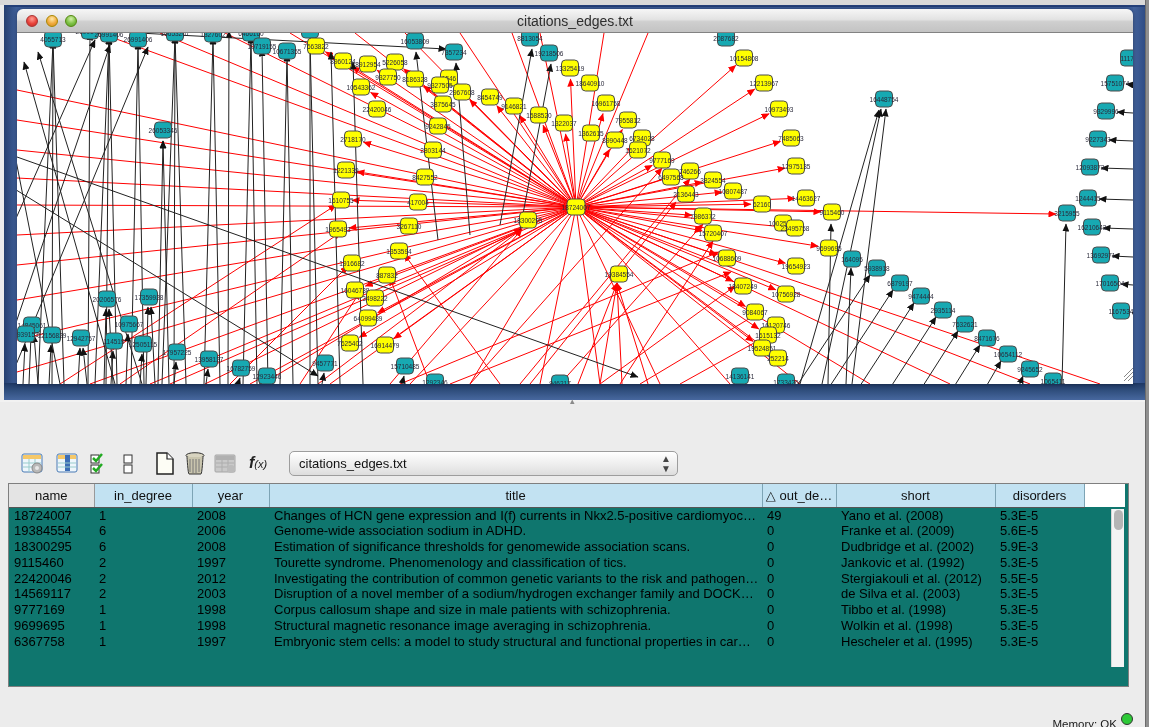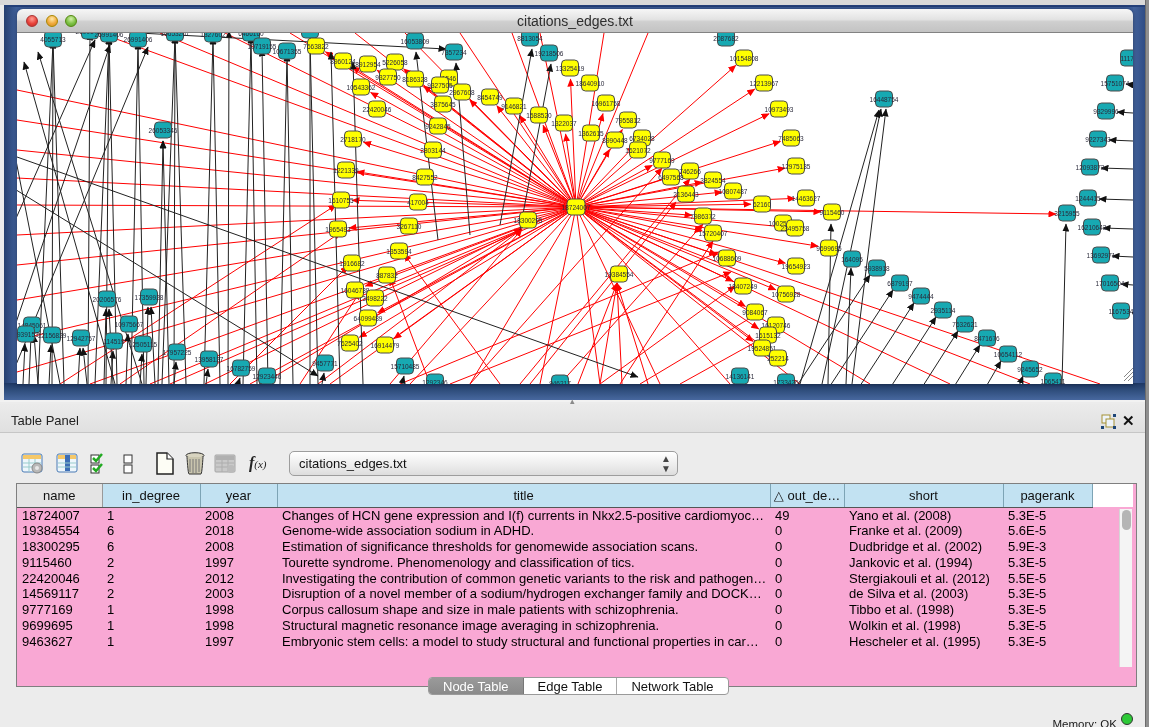--- a/index.html
+++ b/index.html
@@ -17,21 +17,21 @@
 .tl.g{left:48px;background:radial-gradient(circle at 50% 30%,#d3f0a8 0%,#7cc043 55%,#58a02a 100%);border:1px solid #581}
 .content{position:absolute;left:0;top:24px;width:1116px;height:351px;background:#fff;overflow:hidden}
 .panel{position:absolute;left:0;top:400px;width:1145px;height:327px;background:#ececec;border-top:2px solid #f2f2f2}
 .phead{position:absolute;left:0;top:2px;width:100%;height:29px;background:linear-gradient(180deg,#ebebeb,#e0e0e0);border-bottom:1px solid #c6c6c6}
 .phead .t{position:absolute;left:11px;top:9px;font-size:13px;color:#222}
 .closex{position:absolute;left:1122px;top:8px;font-size:15px;font-weight:bold;color:#111}
 .flico{position:absolute;left:1101px;top:10px;width:15px;height:15px}
 .toolbar{position:absolute;left:0;top:32px;width:100%;height:47px}
 .dd{position:absolute;left:289px;top:17px;width:389px;height:25px;background:linear-gradient(180deg,#fff,#e8e8e8 70%,#ddd);border:1px solid #9d9d9d;border-radius:5px;font-size:13px;color:#111;line-height:23px;padding-left:9px}
 .dd .ar{position:absolute;right:6px;top:2px;font-size:10px;color:#444;line-height:10px;text-align:center}
-.twrap{position:absolute;left:16px;top:81px;width:1121px;height:204px;background:#f9a8d4;border:1px solid #7f7f7f;overflow:hidden}
+.twrap{position:absolute;left:8px;top:81px;width:1121px;height:204px;background:#0f766e;border:1px solid #7f7f7f;overflow:hidden}
 table.dt{border-collapse:collapse;table-layout:fixed;width:1116px;font-size:13px}
 table.dt th{height:23px;background:#c2e2f2;border-right:1px solid #7da4b5;border-bottom:1px solid #555;font-weight:normal;font-size:13px;color:#111;overflow:hidden;white-space:nowrap}
 table.dt th.k{background:#e4e4e4;border-right:1px solid #999}
 table.dt td{height:15.8px;padding:0 0 0 5px;color:#000;overflow:hidden;white-space:nowrap;font-size:13px}
 .c0{width:85px}.c1{width:98px}.c2{width:77px}.c3{width:493px}.c4{width:74px}.c5{width:159px}.c6{width:89px}.c7{width:auto}
 .vsb{position:absolute;left:1102px;top:25px;width:13px;height:158px;background:#f4f4f4;border-left:1px solid #d5d5d5}
 .vsb .th{position:absolute;left:2px;top:1px;width:9px;height:20px;background:#b5b5b5;border-radius:5px}
 .tabs{position:absolute;left:428px;top:275px;height:18px;border:1px solid #9a9a9a;border-radius:4px;background:#fff;display:flex;overflow:hidden}
 .tabs .tb{font-size:13px;line-height:17px;padding:0 14px;color:#111;border-right:1px solid #aaa}
 .tabs .tb.sel{background:linear-gradient(180deg,#9a9a9a,#8a8a8a);color:#fff;border-right:1px solid #777}
@@ -515,31 +515,20 @@
     </div>
  <div class="titlebar">
       <div class="title">citations_edges.txt</div>
   <div class="tl r"></div>
       <div class="tl y"></div>
       <div class="tl g"></div>
     </div>
 </div>
 <div class="caret">▴</div>
 <div class="panel">
- <div class="phead">
-      <span class="t">Table Panel</span>
-  <svg class="flico" viewBox="0 0 15 15">
-        <rect x="1" y="1" width="8" height="8" fill="#eef4fa" stroke="#a59135"></rect>
-        <rect x="5" y="5" width="8" height="8" fill="#eef4fa" stroke="#a59135"></rect>
-        <rect x="12" y="0" width="3" height="3" fill="#1d4577"></rect>
-        <rect x="0" y="12" width="3" height="3" fill="#1d4577"></rect>
-        <rect x="12" y="12" width="3" height="3" fill="#1d4577"></rect>
-      </svg>
-  <span class="closex">✕</span>
-    </div>
  <div class="toolbar">
   <svg class="icn" style="left:21px" width="23" height="23" viewBox="0 0 23 23">
         <rect x="1" y="2" width="20" height="18" rx="2" fill="#eef6fc" stroke="#4a7bb5"></rect>
         <rect x="2" y="3" width="18" height="4" fill="#f5c869"></rect>
         <path d="M2 11h18M2 15h18M8 7v13M14 7v13" stroke="#9cc" stroke-width="1" fill="none"></path>
         <circle cx="16" cy="16" r="5" fill="#b9b9b9" stroke="#888"></circle>
         <circle cx="16" cy="16" r="2" fill="#e8e8e8"></circle>
       </svg>
   <svg class="icn" style="left:56px" width="23" height="23" viewBox="0 0 23 23">
         <rect x="1" y="2" width="20" height="18" rx="2" fill="#eef6fc" stroke="#4a7bb5"></rect>
@@ -565,50 +554,50 @@
         <ellipse cx="11" cy="3.5" rx="9" ry="2.8" fill="#d8d4c0" stroke="#333"></ellipse>
         <path d="M3 5c0,0 1,17 2,17h12c1,0 2-17 2-17" fill="#c9c5ae" stroke="#333"></path>
         <path d="M6 7v13M9 7v14M12 7v14M15 7v13" stroke="#777"></path>
       </svg>
   <svg class="icn" style="left:214px" width="22" height="23" viewBox="0 0 22 23">
         <rect x="1" y="3" width="20" height="17" rx="1" fill="#c9c9c9" stroke="#a5a5a5"></rect>
         <rect x="2" y="4" width="18" height="4" fill="#b0b0b0"></rect>
         <path d="M2 11h18M2 15h18M8 8v12M14 8v12" stroke="#adadad"></path>
         <circle cx="17" cy="17" r="4" fill="#bbb"></circle>
       </svg>
-  <span class="icn" style="left:249px;top:20px;font-size:16px;font-style:italic;font-family:Liberation Serif, serif;color:#222"><b>f</b><span style="font-size:11px">(x)</span></span>
+  <span class="icn" style="left:249px;top:20px;font-size:16px;font-style:italic;font-family:Liberation Sans, sans-serif;color:#222"><b>f</b><span style="font-size:11px">(x)</span></span>
   <div class="dd">citations_edges.txt<div class="ar">▲<br>▼</div></div>
  </div>
  <div class="twrap">
    <table class="dt">
     <tbody>
           <tr>
             <th class="k c0">name</th>
             <th class="c1">in_degree</th>
             <th class="c2">year</th>
             <th class="c3">title</th>
             <th class="c4">△ out_de…</th>
             <th class="c5">short</th>
-            <th class="c6">pagerank</th>
+            <th class="c6">disorders</th>
             <th class="c7" style="background:#fff;border:none"></th>
           </tr>
     <tr>
             <td class="c0">18724007</td>
             <td class="c1">1</td>
             <td class="c2">2008</td>
             <td class="c3">Changes of HCN gene expression and I(f) currents in Nkx2.5-positive cardiomyoc…</td>
             <td class="c4">49</td>
             <td class="c5">Yano et al. (2008)</td>
             <td class="c6">5.3E-5</td>
             <td class="c7"></td>
           </tr>
 <tr>
             <td class="c0">19384554</td>
             <td class="c1">6</td>
-            <td class="c2">2018</td>
+            <td class="c2">2006</td>
             <td class="c3">Genome-wide association sodium in ADHD.</td>
             <td class="c4">0</td>
             <td class="c5">Franke et al. (2009)</td>
             <td class="c6">5.6E-5</td>
             <td class="c7"></td>
           </tr>
 <tr>
             <td class="c0">18300295</td>
             <td class="c1">6</td>
             <td class="c2">2008</td>
@@ -617,21 +606,21 @@
             <td class="c5">Dudbridge et al. (2002)</td>
             <td class="c6">5.9E-3</td>
             <td class="c7"></td>
           </tr>
 <tr>
             <td class="c0">9115460</td>
             <td class="c1">2</td>
             <td class="c2">1997</td>
             <td class="c3">Tourette syndrome. Phenomenology and classification of tics.</td>
             <td class="c4">0</td>
-            <td class="c5">Jankovic et al. (1994)</td>
+            <td class="c5">Jankovic et al. (1992)</td>
             <td class="c6">5.3E-5</td>
             <td class="c7"></td>
           </tr>
 <tr>
             <td class="c0">22420046</td>
             <td class="c1">2</td>
             <td class="c2">2012</td>
             <td class="c3">Investigating the contribution of common genetic variants to the risk and pathogen…</td>
             <td class="c4">0</td>
             <td class="c5">Stergiakouli et al. (2012)</td>
@@ -662,34 +651,29 @@
             <td class="c0">9699695</td>
             <td class="c1">1</td>
             <td class="c2">1998</td>
             <td class="c3">Structural magnetic resonance image averaging in schizophrenia.</td>
             <td class="c4">0</td>
             <td class="c5">Wolkin et al. (1998)</td>
             <td class="c6">5.3E-5</td>
             <td class="c7"></td>
           </tr>
 <tr>
-            <td class="c0">9463627</td>
+            <td class="c0">6367758</td>
             <td class="c1">1</td>
             <td class="c2">1997</td>
             <td class="c3">Embryonic stem cells: a model to study structural and functional properties in car…</td>
             <td class="c4">0</td>
             <td class="c5">Hescheler et al. (1995)</td>
             <td class="c6">5.3E-5</td>
             <td class="c7"></td>
           </tr>
    </tbody>
       </table>
    <div class="vsb">
         <div class="th"></div>
       </div>
  </div>
- <div class="tabs">
-      <div class="tb sel">Node Table</div>
-      <div class="tb">Edge Table</div>
-      <div class="tb">Network Table</div>
-    </div>
  <div class="mem">Memory: OK</div>
  <div class="memdot"></div>
 </div>
 </body></html>

